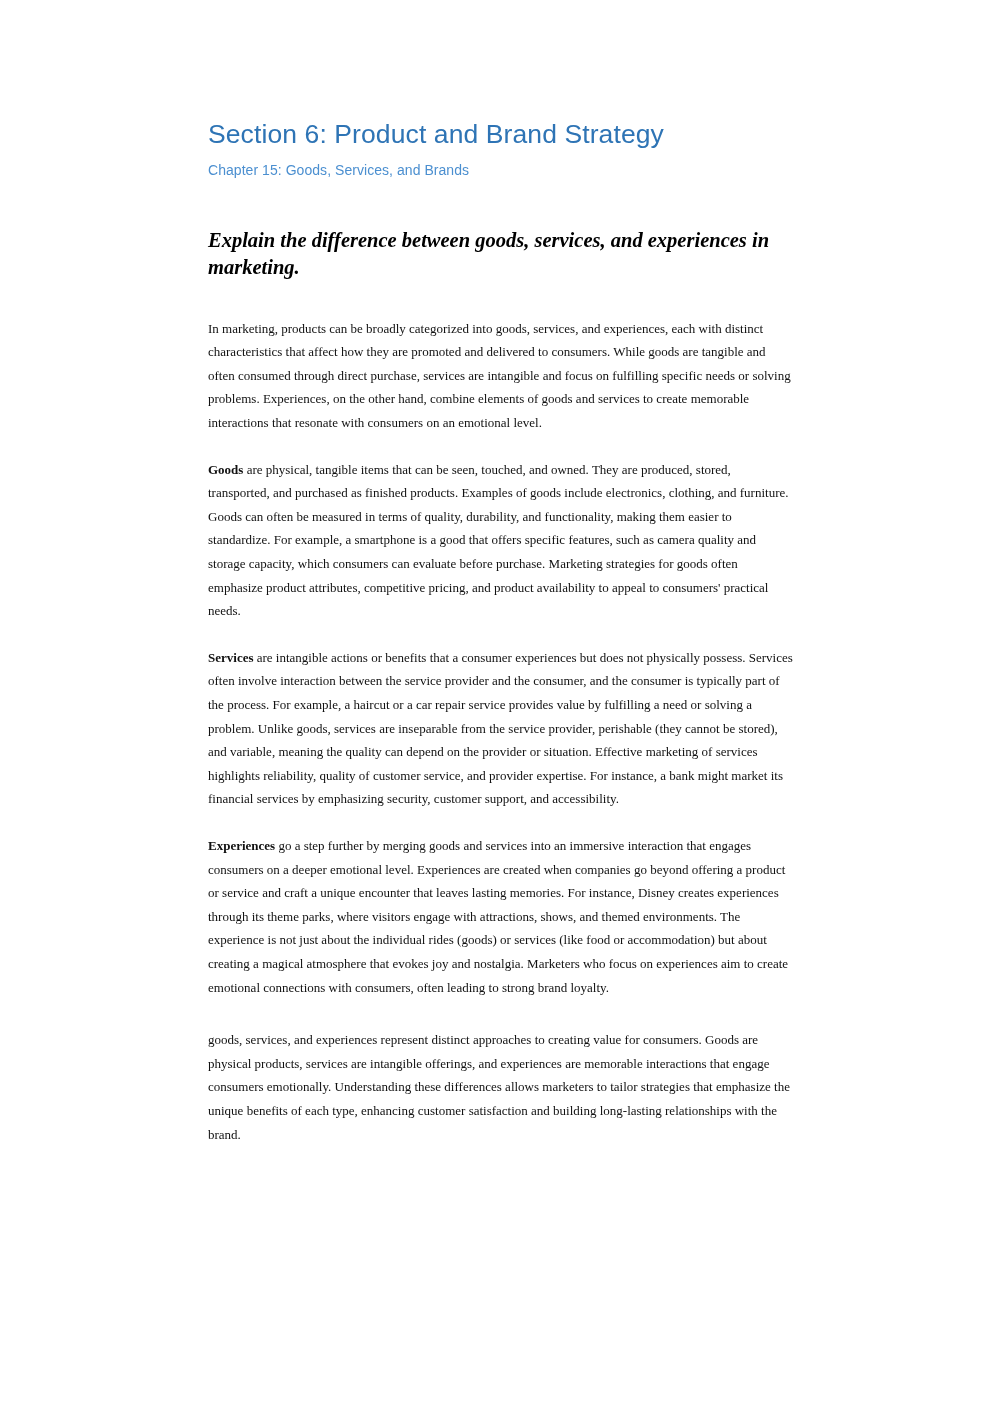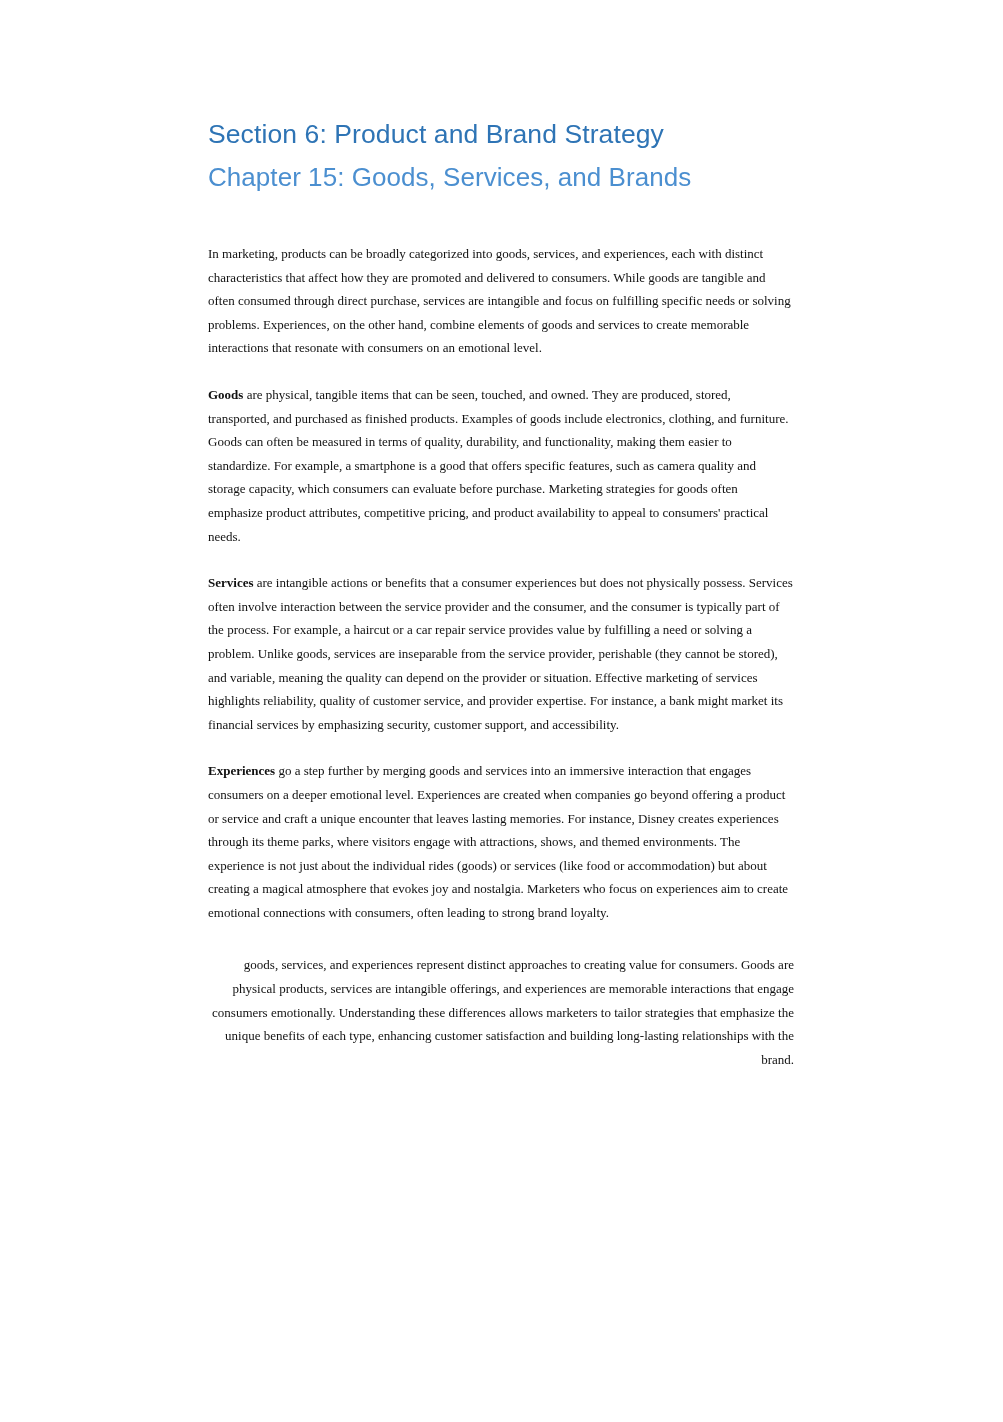--- a/index.html
+++ b/index.html
@@ -26,21 +26,21 @@
     font-family: "Liberation Sans", "DejaVu Sans", sans-serif;
     font-size: 26.5px;
     font-weight: 400;
     color: #2E74B5;
     letter-spacing: 0.1px;
     line-height: 1.22;
     margin: 0 0 12px 0;
   }
   .doc-subtitle {
     font-family: "Liberation Sans", "DejaVu Sans", sans-serif;
-    font-size: 26px;
+    font-size: 14px;
     font-weight: 400;
     color: #4B8FD0;
     letter-spacing: 0.05px;
     line-height: 1.22;
     margin: 0 0 48px 0;
   }
   .question {
     font-size: 20.5px;
     font-weight: bold;
     font-style: italic;
@@ -57,32 +57,32 @@
   }
   .para:last-of-type {
     margin-bottom: 0;
   }
   .para .lead {
     font-weight: bold;
     margin-top: 15px;
   }
   .spacer-para {
     margin-top: 29px;
-    text-align: right;
   }
 </style>
 </head>
 <body>
 
 <div class="page">
 
   <h1 class="doc-title">Section 6: Product and Brand Strategy</h1>
 
   <h2 class="doc-subtitle">Chapter 15: Goods, Services, and Brands</h2>
 
+  <p class="question">Explain the difference between goods, services, and experiences in marketing.</p>
 
   <p class="para">
     <span class="lead"></span><span>In marketing, products can be broadly categorized into goods, services, and experiences, each with distinct characteristics that affect how they are promoted and delivered to consumers. While goods are tangible and often consumed through direct purchase, services are intangible and focus on fulfilling specific needs or solving problems. Experiences, on the other hand, combine elements of goods and services to create memorable interactions that resonate with consumers on an emotional level.</span>
   </p>
 
   <p class="para">
     <span class="lead">Goods</span><span> are physical, tangible items that can be seen, touched, and owned. They are produced, stored, transported, and purchased as finished products. Examples of goods include electronics, clothing, and furniture. Goods can often be measured in terms of quality, durability, and functionality, making them easier to standardize. For example, a smartphone is a good that offers specific features, such as camera quality and storage capacity, which consumers can evaluate before purchase. Marketing strategies for goods often emphasize product attributes, competitive pricing, and product availability to appeal to consumers' practical needs.</span>
   </p>
 
   <p class="para">

